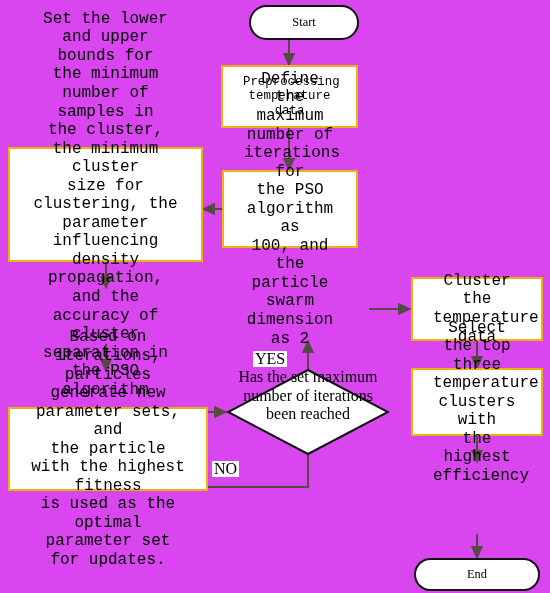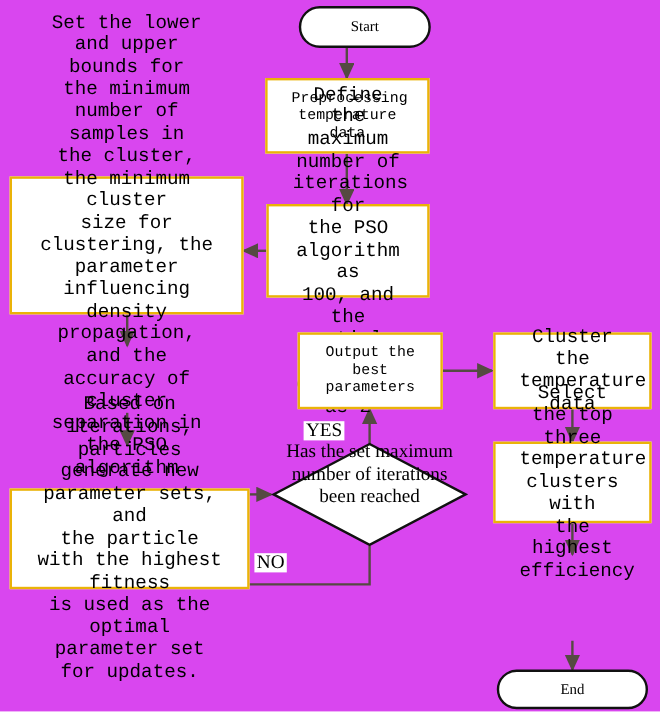--- a/index.html
+++ b/index.html
@@ -155,24 +155,20 @@
 
   <div class="diamond-wrap" style="left:226px; top:368px; width:164px; height:88px;">
     <svg class="dshape" width="164" height="88" viewBox="0 0 164 88" xmlns="http://www.w3.org/2000/svg">
       <polygon points="82,2 162,44 82,86 2,44" fill="#ffffff" stroke="#111111" stroke-width="2"></polygon>
     </svg>
     <span class="dtext fs12">Has the set maximum
 number of iterations
 been reached</span>
   </div>
 
-  <div class="node rect fs13" style="left:248px; top:277px; width:121px; height:64px;">
-    <span class="txt">Output the best
-parameters</span>
-  </div>
 
   <div class="node rect fs12" style="left:411px; top:277px; width:132px; height:64px;">
     <span class="txt">Cluster the temperature
 data</span>
   </div>
 
   <div class="node rect fs12" style="left:411px; top:368px; width:132px; height:68px;">
     <span class="txt">Select the top three
 temperature clusters with
 the highest efficiency</span>

